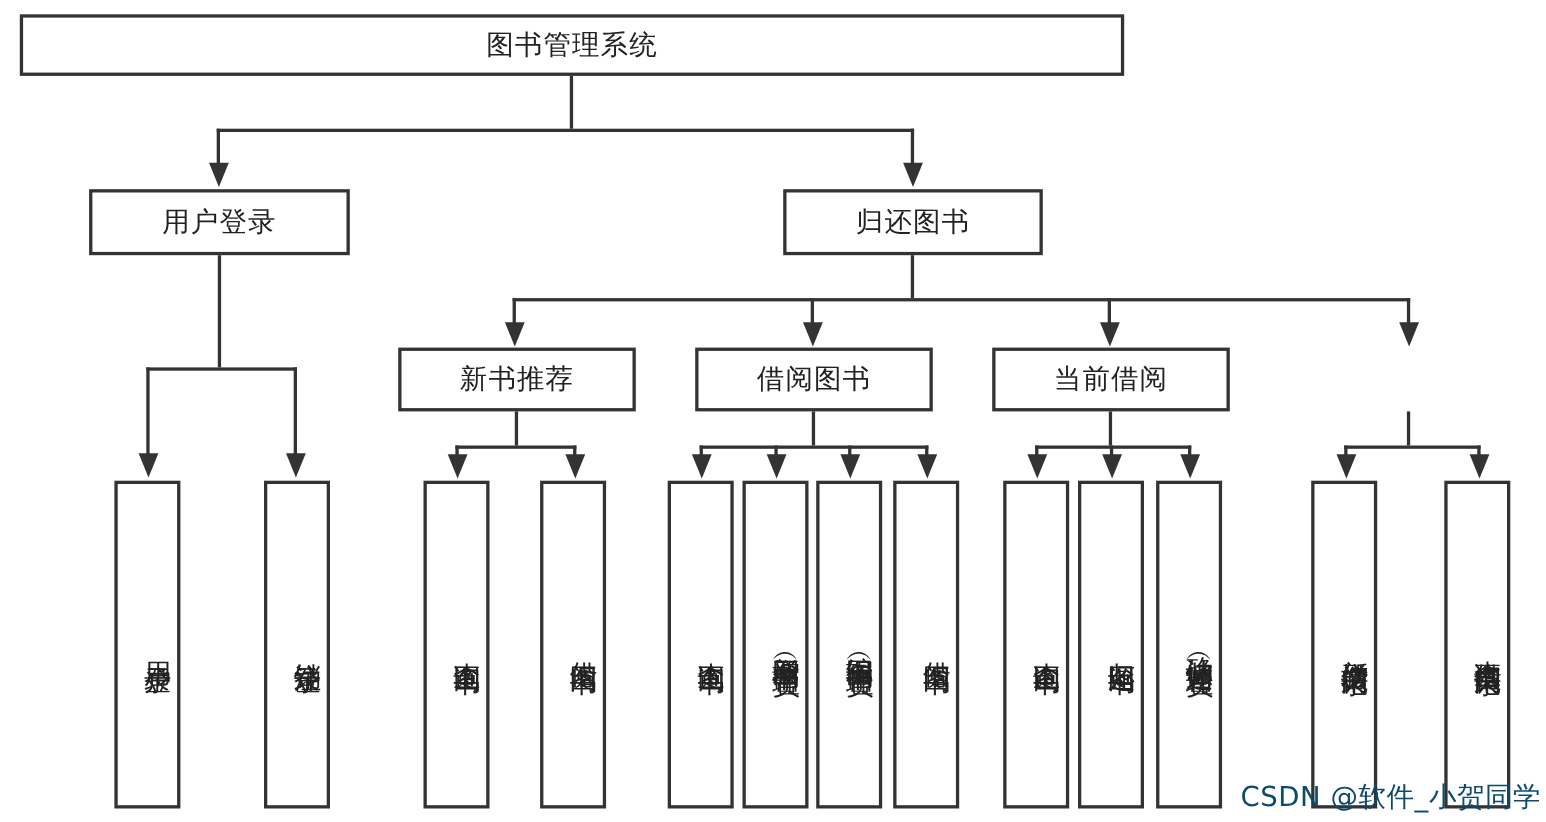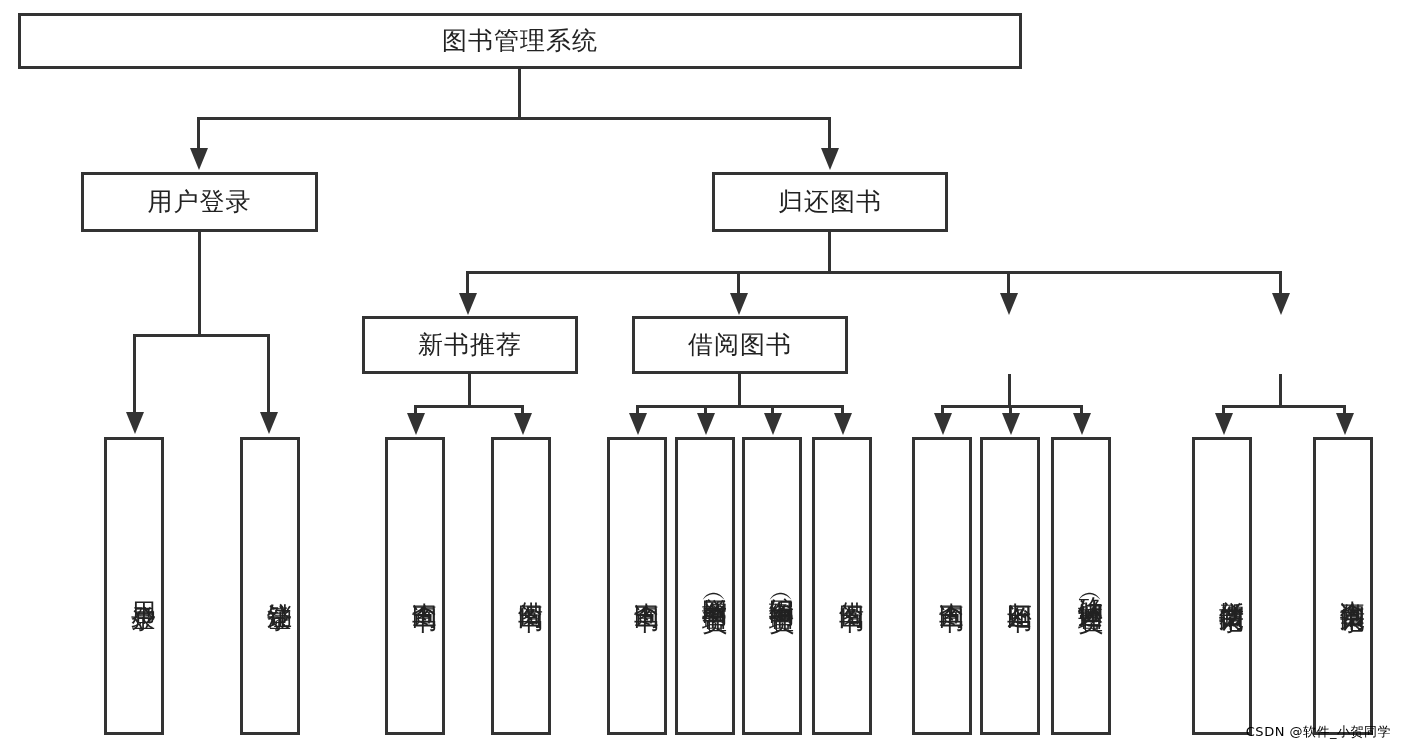--- a/index.html
+++ b/index.html
@@ -53,24 +53,24 @@
   .arrowhead {
     position: absolute;
     width: 0;
     height: 0;
     border-left: 9px solid transparent;
     border-right: 9px solid transparent;
     border-top: 22px solid #333333;
   }
   .watermark {
     position: absolute;
-    right: 14px;
+    right: 4px;
     bottom: 6px;
-    font-size: 13px;
-    color: #000000;
+    font-size: 25px;
+    color: #0c4a6e;
     letter-spacing: 0.5px;
     white-space: nowrap;
     pointer-events: none;
   }
 </style>
 </head>
 <body>
 
 <div id="canvas">
 
@@ -103,20 +103,21 @@
   <div class="arrowhead" style="left:459px; top:293px;"></div>
   <div class="vline" style="left:737px; top:271px; height:24px;"></div>
   <div class="arrowhead" style="left:730px; top:293px;"></div>
   <div class="vline" style="left:1007px; top:271px; height:24px;"></div>
   <div class="arrowhead" style="left:1000px; top:293px;"></div>
   <div class="vline" style="left:1279px; top:271px; height:24px;"></div>
   <div class="arrowhead" style="left:1272px; top:293px;"></div>
 
   <div class="node horiz" style="left:362px; top:316px; width:216px; height:58px;">新书推荐</div>
   <div class="node horiz" style="left:632px; top:316px; width:216px; height:58px;">借阅图书</div>
+  <div class="node horiz" style="left:902px; top:316px; width:216px; height:58px;">当前借阅</div>
 
   <div class="vline" style="left:468px; top:374px; height:31px;"></div>
   <div class="hline" style="left:414px; top:405px; width:110px;"></div>
   <div class="vline" style="left:414px; top:405px; height:10px;"></div>
   <div class="arrowhead" style="left:407px; top:413px;"></div>
   <div class="vline" style="left:521px; top:405px; height:10px;"></div>
   <div class="arrowhead" style="left:514px; top:413px;"></div>
 
   <div class="vline" style="left:738px; top:374px; height:31px;"></div>
   <div class="hline" style="left:636px; top:405px; width:208px;"></div>

